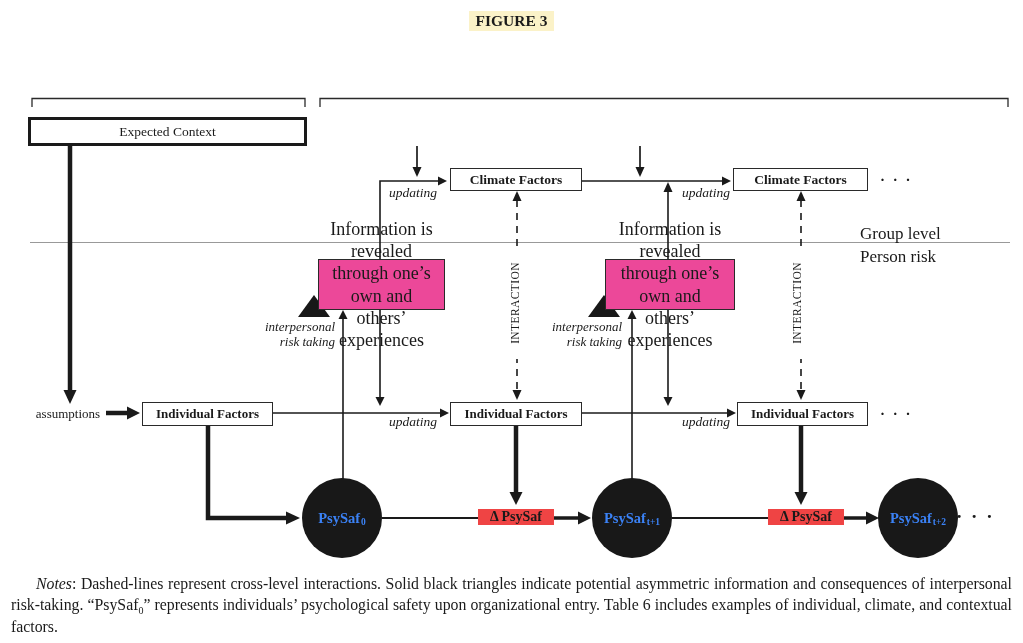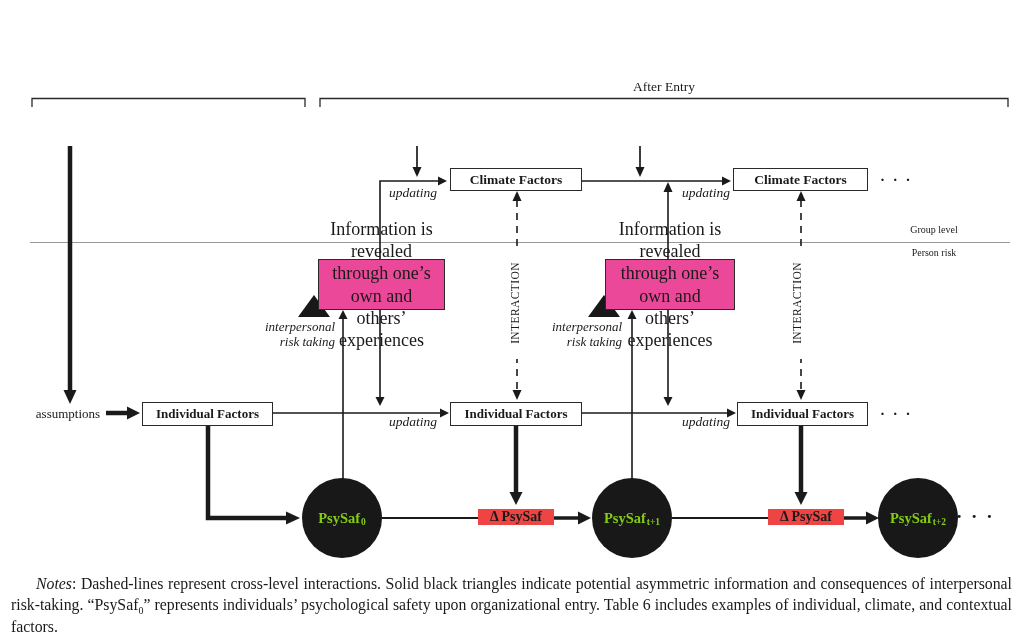--- a/index.html
+++ b/index.html
@@ -9,27 +9,27 @@
   .abs{position:absolute;box-sizing:border-box;}
   .ctr{display:flex;align-items:center;justify-content:center;text-align:center;}
   .titlewrap{left:0;top:11px;width:1023px;text-align:center;z-index:3;}
   .fig-label{display:inline-block;font-weight:bold;font-size:15.5px;background:var(--hl,#fbf2c8);padding:1px 7px;}
   .fig-sub{left:0;top:35px;width:1023px;text-align:center;font-weight:bold;font-size:16.5px;z-index:3;}
   .bracket-label{font-size:13.5px;z-index:2;text-align:center;}
   .bigbox{background:#fff;border:3px solid #1a1a1a;font-size:13.5px;z-index:2;}
   .midbox{background:#fff;border:1.6px solid #2a2a2a;font-weight:bold;z-index:2;}
   .infobox{background:#ec4899;border:1.3px solid #2a2a2a;font-size:18px;line-height:1.24;
            white-space:pre-line;z-index:2;}
-  .lvl{width:148px;text-align:center;font-size:10px;z-index:2;}
+  .lvl{width:148px;text-align:left;font-size:17px;z-index:2;}
   .updating{width:60px;text-align:center;font-style:italic;font-size:13.5px;z-index:2;}
   .irt{width:85px;text-align:right;font-style:italic;font-size:13px;line-height:1.18;white-space:pre-line;z-index:2;}
   .interaction{width:112px;height:16px;transform:rotate(-90deg);background:#fff;
            font-size:11.5px;letter-spacing:.4px;text-align:center;line-height:16px;z-index:2;}
   .assumptions{width:80px;text-align:center;font-size:13px;z-index:2;}
-  .circle{width:80px;height:80px;border-radius:50%;background:#181818;color:#84cc16;
+  .circle{width:80px;height:80px;border-radius:50%;background:#181818;color:#3b82f6;
           font-weight:bold;font-size:14.5px;z-index:2;}
   .circle sub{font-size:9.5px;position:relative;top:4px;margin-left:1px;}
   .delta{width:76px;text-align:center;font-weight:bold;font-size:14px;z-index:2;background:#ef4444;}
   .dots{font-weight:bold;font-size:15px;letter-spacing:2px;z-index:2;white-space:nowrap;}
   .dots-end{font-weight:bold;font-size:19px;letter-spacing:2px;z-index:2;white-space:nowrap;}
   .notes{left:11px;top:574px;width:1001px;font-size:15.8px;line-height:1.32;
          text-align:justify;text-indent:17px;z-index:2;}
   .notes .nlabel{font-style:italic;margin-left:8px;}
   .notes sub{font-size:10px;}
 </style>
@@ -96,23 +96,26 @@
     <polygon points="801,505 794.5,492 807.5,492" fill="#1a1a1a"></polygon>
 
     <line x1="382" y1="518" x2="480" y2="518" stroke="#1a1a1a" stroke-width="2"></line>
     <line x1="552" y1="518" x2="578" y2="518" stroke="#1a1a1a" stroke-width="3.5"></line>
     <polygon points="591,518 578,511.5 578,524.5" fill="#1a1a1a"></polygon>
     <line x1="672" y1="518" x2="770" y2="518" stroke="#1a1a1a" stroke-width="2"></line>
     <line x1="843" y1="518" x2="866" y2="518" stroke="#1a1a1a" stroke-width="3.5"></line>
     <polygon points="879,518 866,511.5 866,524.5" fill="#1a1a1a"></polygon>
   </svg>
 
+  <div class="abs titlewrap">
+    <span class="fig-label">FIGURE 3</span>
+  </div>
 
-  <div class="abs bracket-label" style="left:320px;top:79px;width:688px;">After Entry</div>
 
+  <div class="abs ctr bigbox" style="left:28px;top:117px;width:279px;height:29px;">Expected Context</div>
 
   <div class="abs ctr midbox" style="left:450px;top:168px;width:132px;height:23px;font-size:13.5px;">Climate Factors</div>
   <div class="abs ctr midbox" style="left:733px;top:168px;width:135px;height:23px;font-size:13.5px;">Climate Factors</div>
   <div class="abs dots" style="left:880px;top:172px;">· · ·</div>
 
   <div class="abs lvl" style="left:860px;top:224px;">Group level</div>
   <div class="abs lvl" style="left:860px;top:247px;">Person risk</div>
 
   <div class="abs ctr infobox" style="left:318px;top:259px;width:127px;height:51px;">Information is revealed
 through one’s own and

